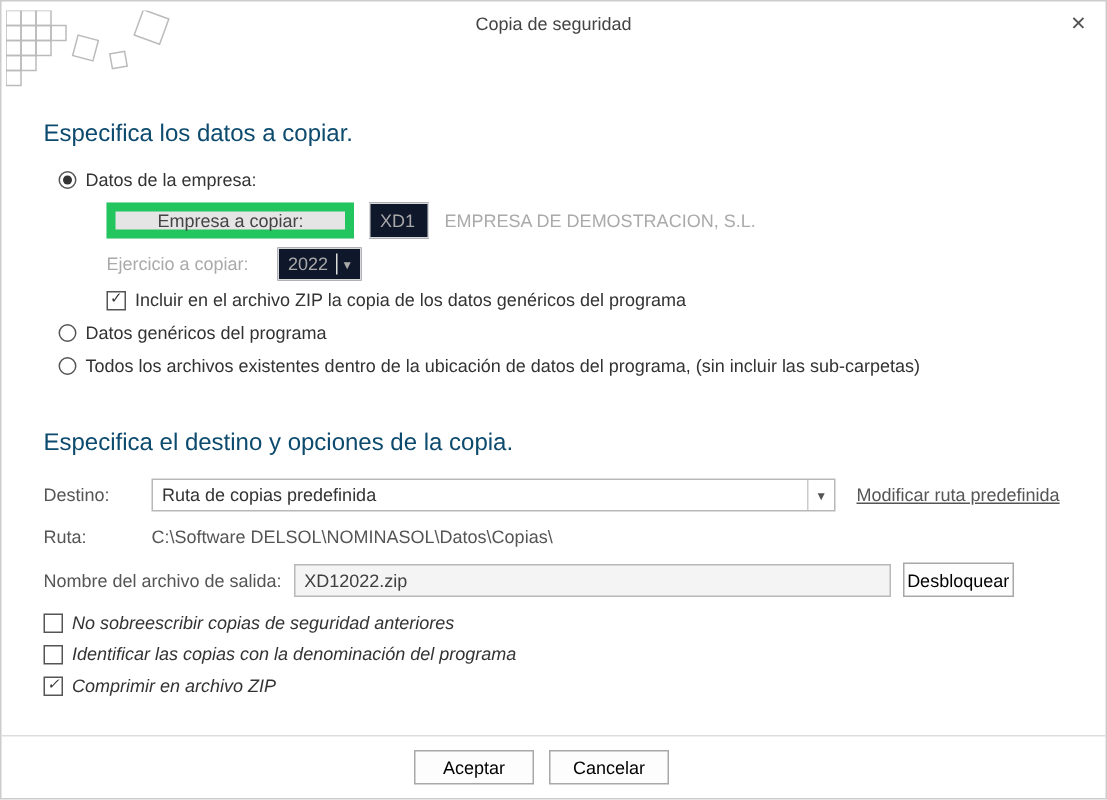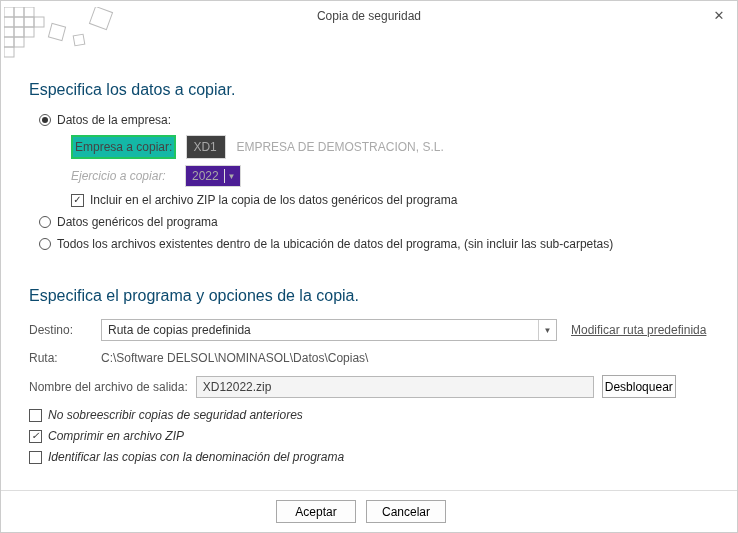--- a/index.html
+++ b/index.html
@@ -55,45 +55,45 @@
   font-size: 16px;
 }
 .radio-row, .check-row {
   display: flex;
   align-items: center;
   margin-bottom: 8px;
 }
 .radio-row.indent0 { margin-left: 10px; }
 .sub-block { margin-left: 42px; margin-top: 6px; margin-bottom: 8px; }
 .btn-small {
-  border: 2px solid #22c55e;
-  background: #14b8a6;
-  padding: 4px 2px;
+  border: 6px solid #22c55e;
+  background: #e5e5e5;
+  padding: 4px 28px;
   font-size: 12px;
   color: #444;
   cursor: pointer;
   height: 24px;
   display: inline-flex;
   align-items: center;
 }
 .field-disabled {
   border: 1px solid #d8d8d8;
-  background: #404040;
+  background: #0f172a;
   color: #a8a8a8;
   height: 24px;
   display: inline-flex;
   align-items: center;
   padding: 0 6px;
   font-size: 12px;
 }
 .row-inline { display: flex; align-items: center; gap: 10px; margin-bottom: 6px; }
-.muted-label { color: #aaa; font-size: 12px; width: 104px; display:inline-block;font-style:italic; }
+.muted-label { color: #aaa; font-size: 12px; width: 104px; display:inline-block; }
 .select-disabled {
   border: 1px solid #d8d8d8;
-  background: #4c1d95;
+  background: #0f172a;
   color: #a8a8a8;
   height: 22px;
   width: 56px;
   display: inline-flex;
   align-items: center;
   padding: 0 4px 0 6px;
   font-size: 12px;
   position: relative;
 }
 .select-disabled .arrow {
@@ -251,21 +251,21 @@
     <span class="radio"></span>
     <span>Datos genéricos del programa</span>
   </div>
 
   <div class="radio-row indent0">
     <span class="radio"></span>
     <span>Todos los archivos existentes dentro de la ubicación de datos del programa, (sin incluir las sub-carpetas)</span>
   </div>
 
   <div class="section2">
-    <div class="section-label">Especifica el programa y opciones de la copia.</div>
+    <div class="section-label">Especifica el destino y opciones de la copia.</div>
 
     <div class="form-row">
       <span class="form-label">Destino:</span>
       <div class="select-box">
         <span>Ruta de copias predefinida</span>
         <span class="arrow">▼</span>
       </div>
       <span class="link">Modificar ruta predefinida</span>
     </div>
 
@@ -279,26 +279,26 @@
       <input class="text-input readonly" readonly="" value="XD12022.zip" style="">
       <button class="btn" style="margin-left:8px">Desbloquear</button>
     </div>
 
     <div class="checks-block">
       <div class="check-row">
         <span class="checkbox"></span>
         <span>No sobreescribir copias de seguridad anteriores</span>
       </div>
       <div class="check-row">
+        <span class="checkbox"></span>
+        <span>Identificar las copias con la denominación del programa</span>
+      </div>
+      <div class="check-row">
         <span class="checkbox checked"></span>
         <span>Comprimir en archivo ZIP</span>
-      </div>
-      <div class="check-row">
-        <span class="checkbox"></span>
-        <span>Identificar las copias con la denominación del programa</span>
       </div>
     </div>
   </div>
 </div>
 
 <div class="footer">
   <button class="btn">Aceptar</button>
   <button class="btn">Cancelar</button>
 </div>
 

